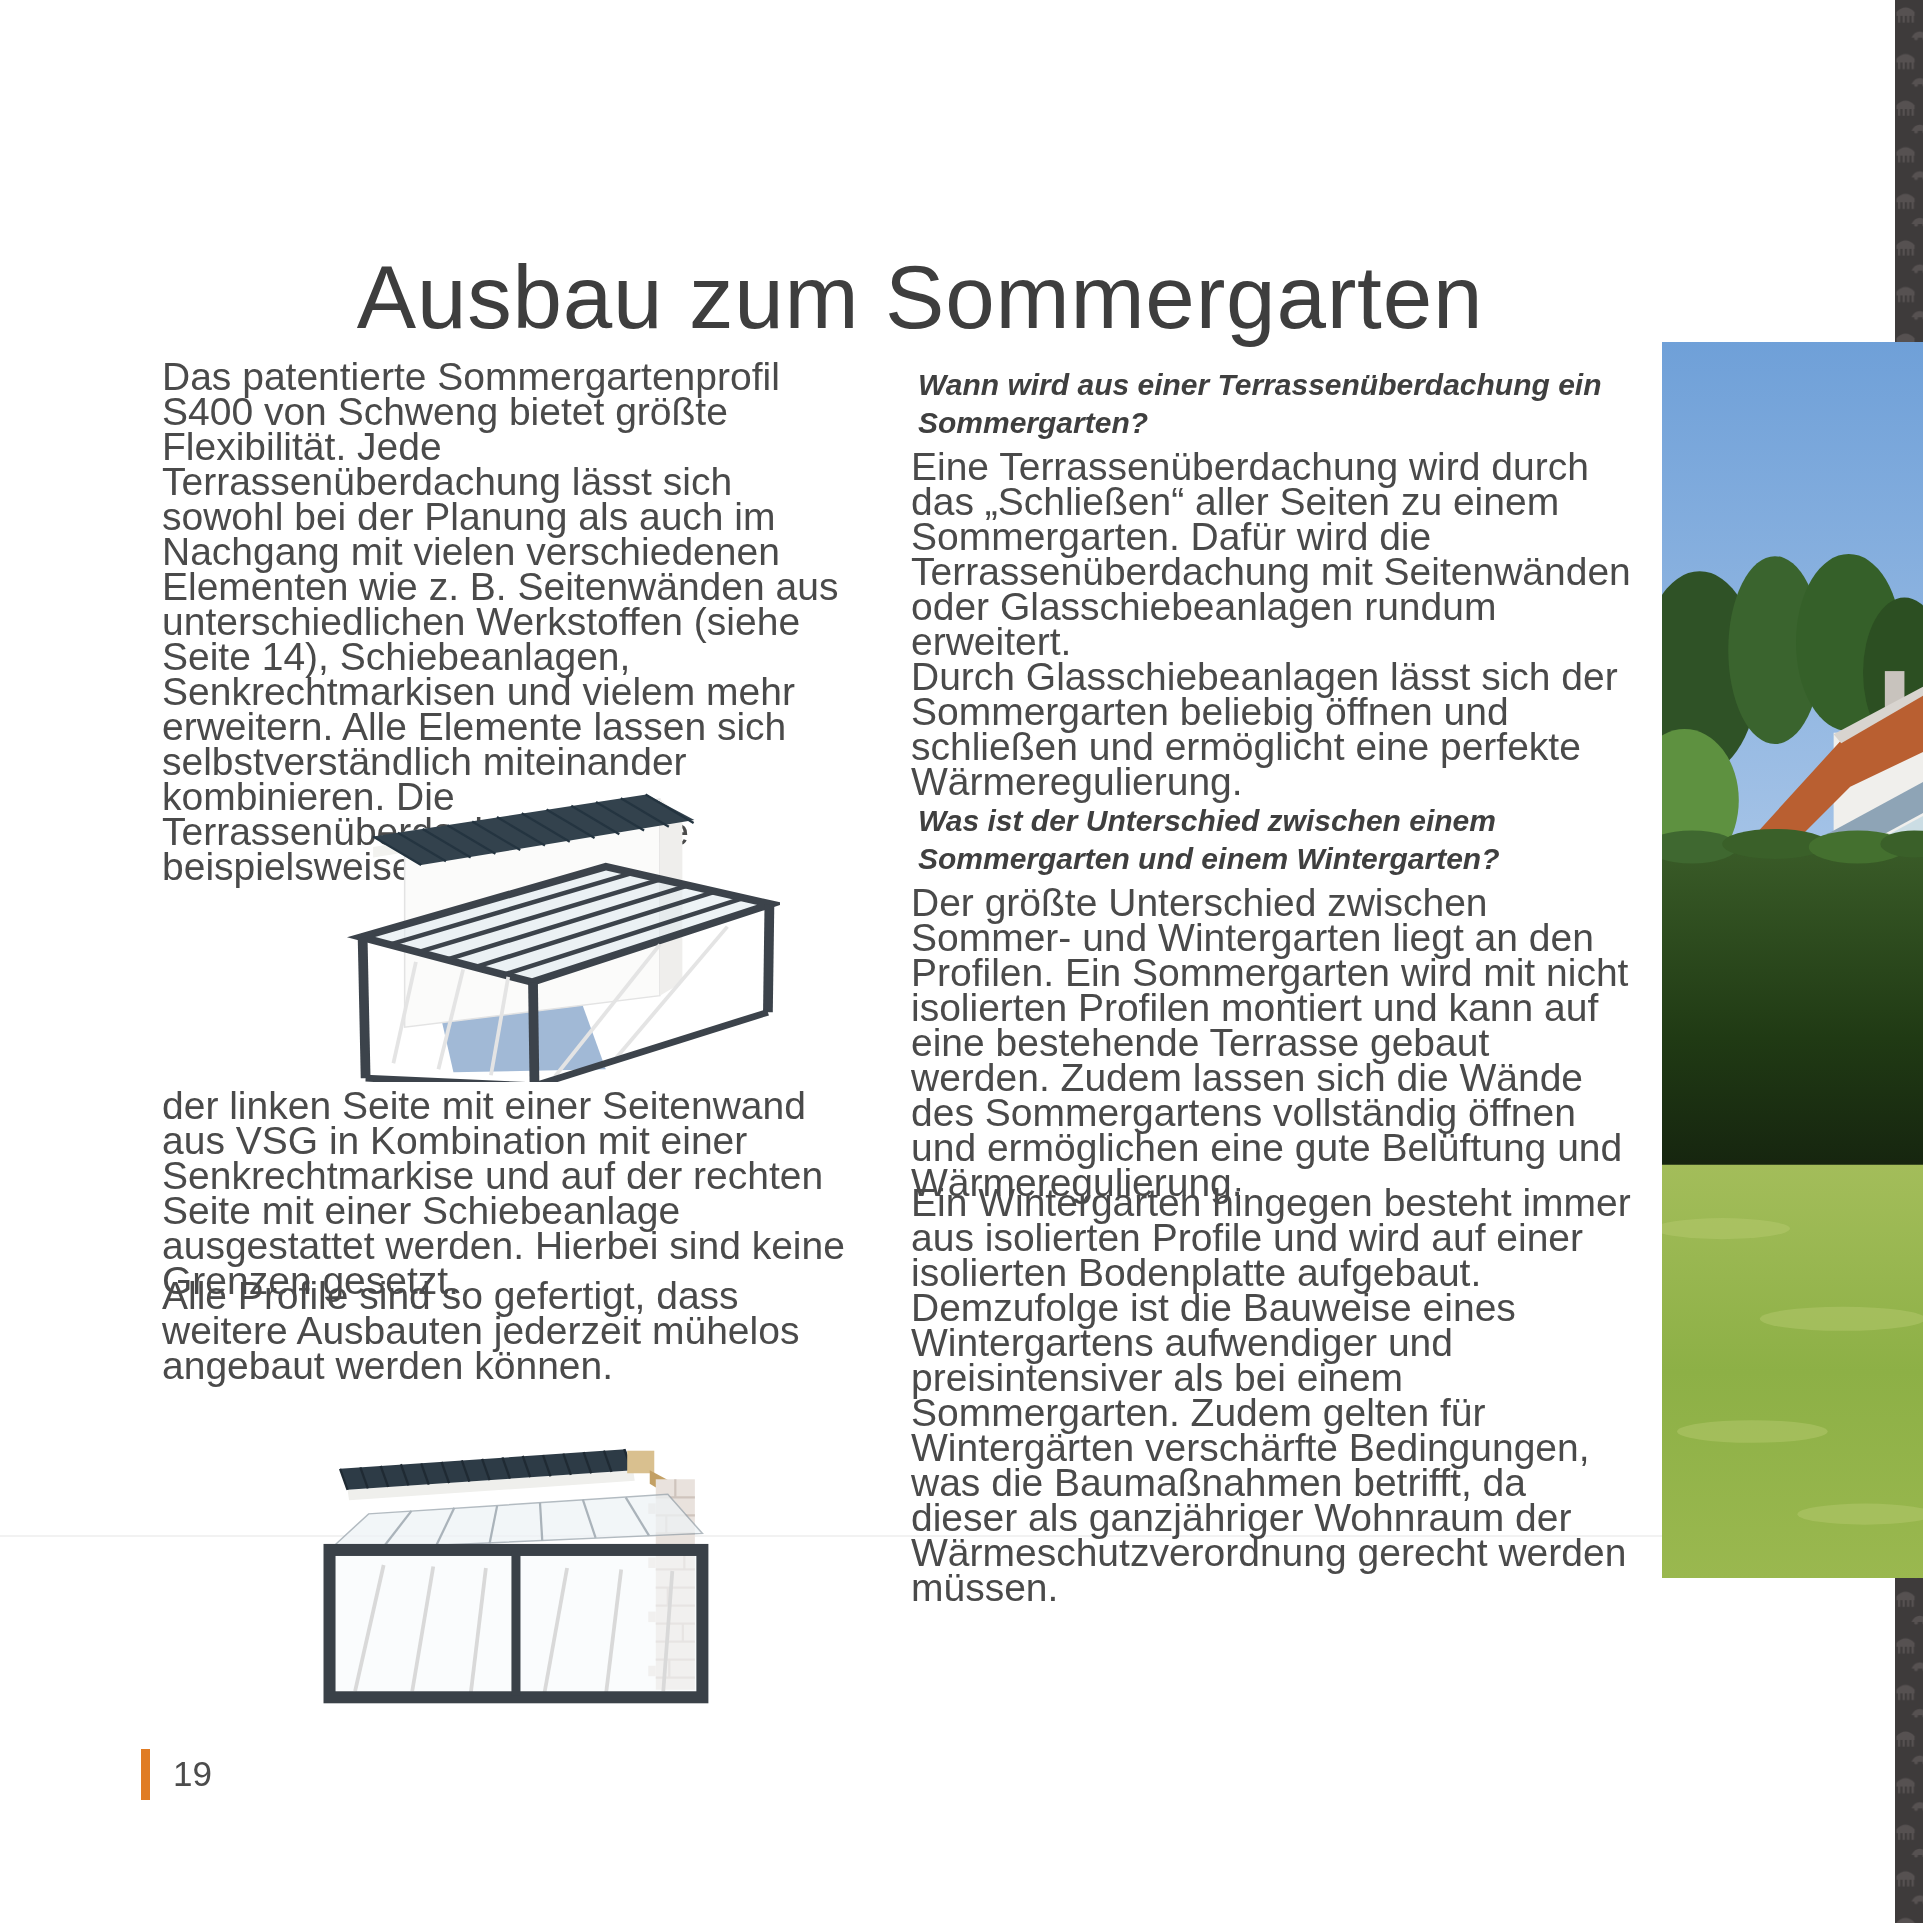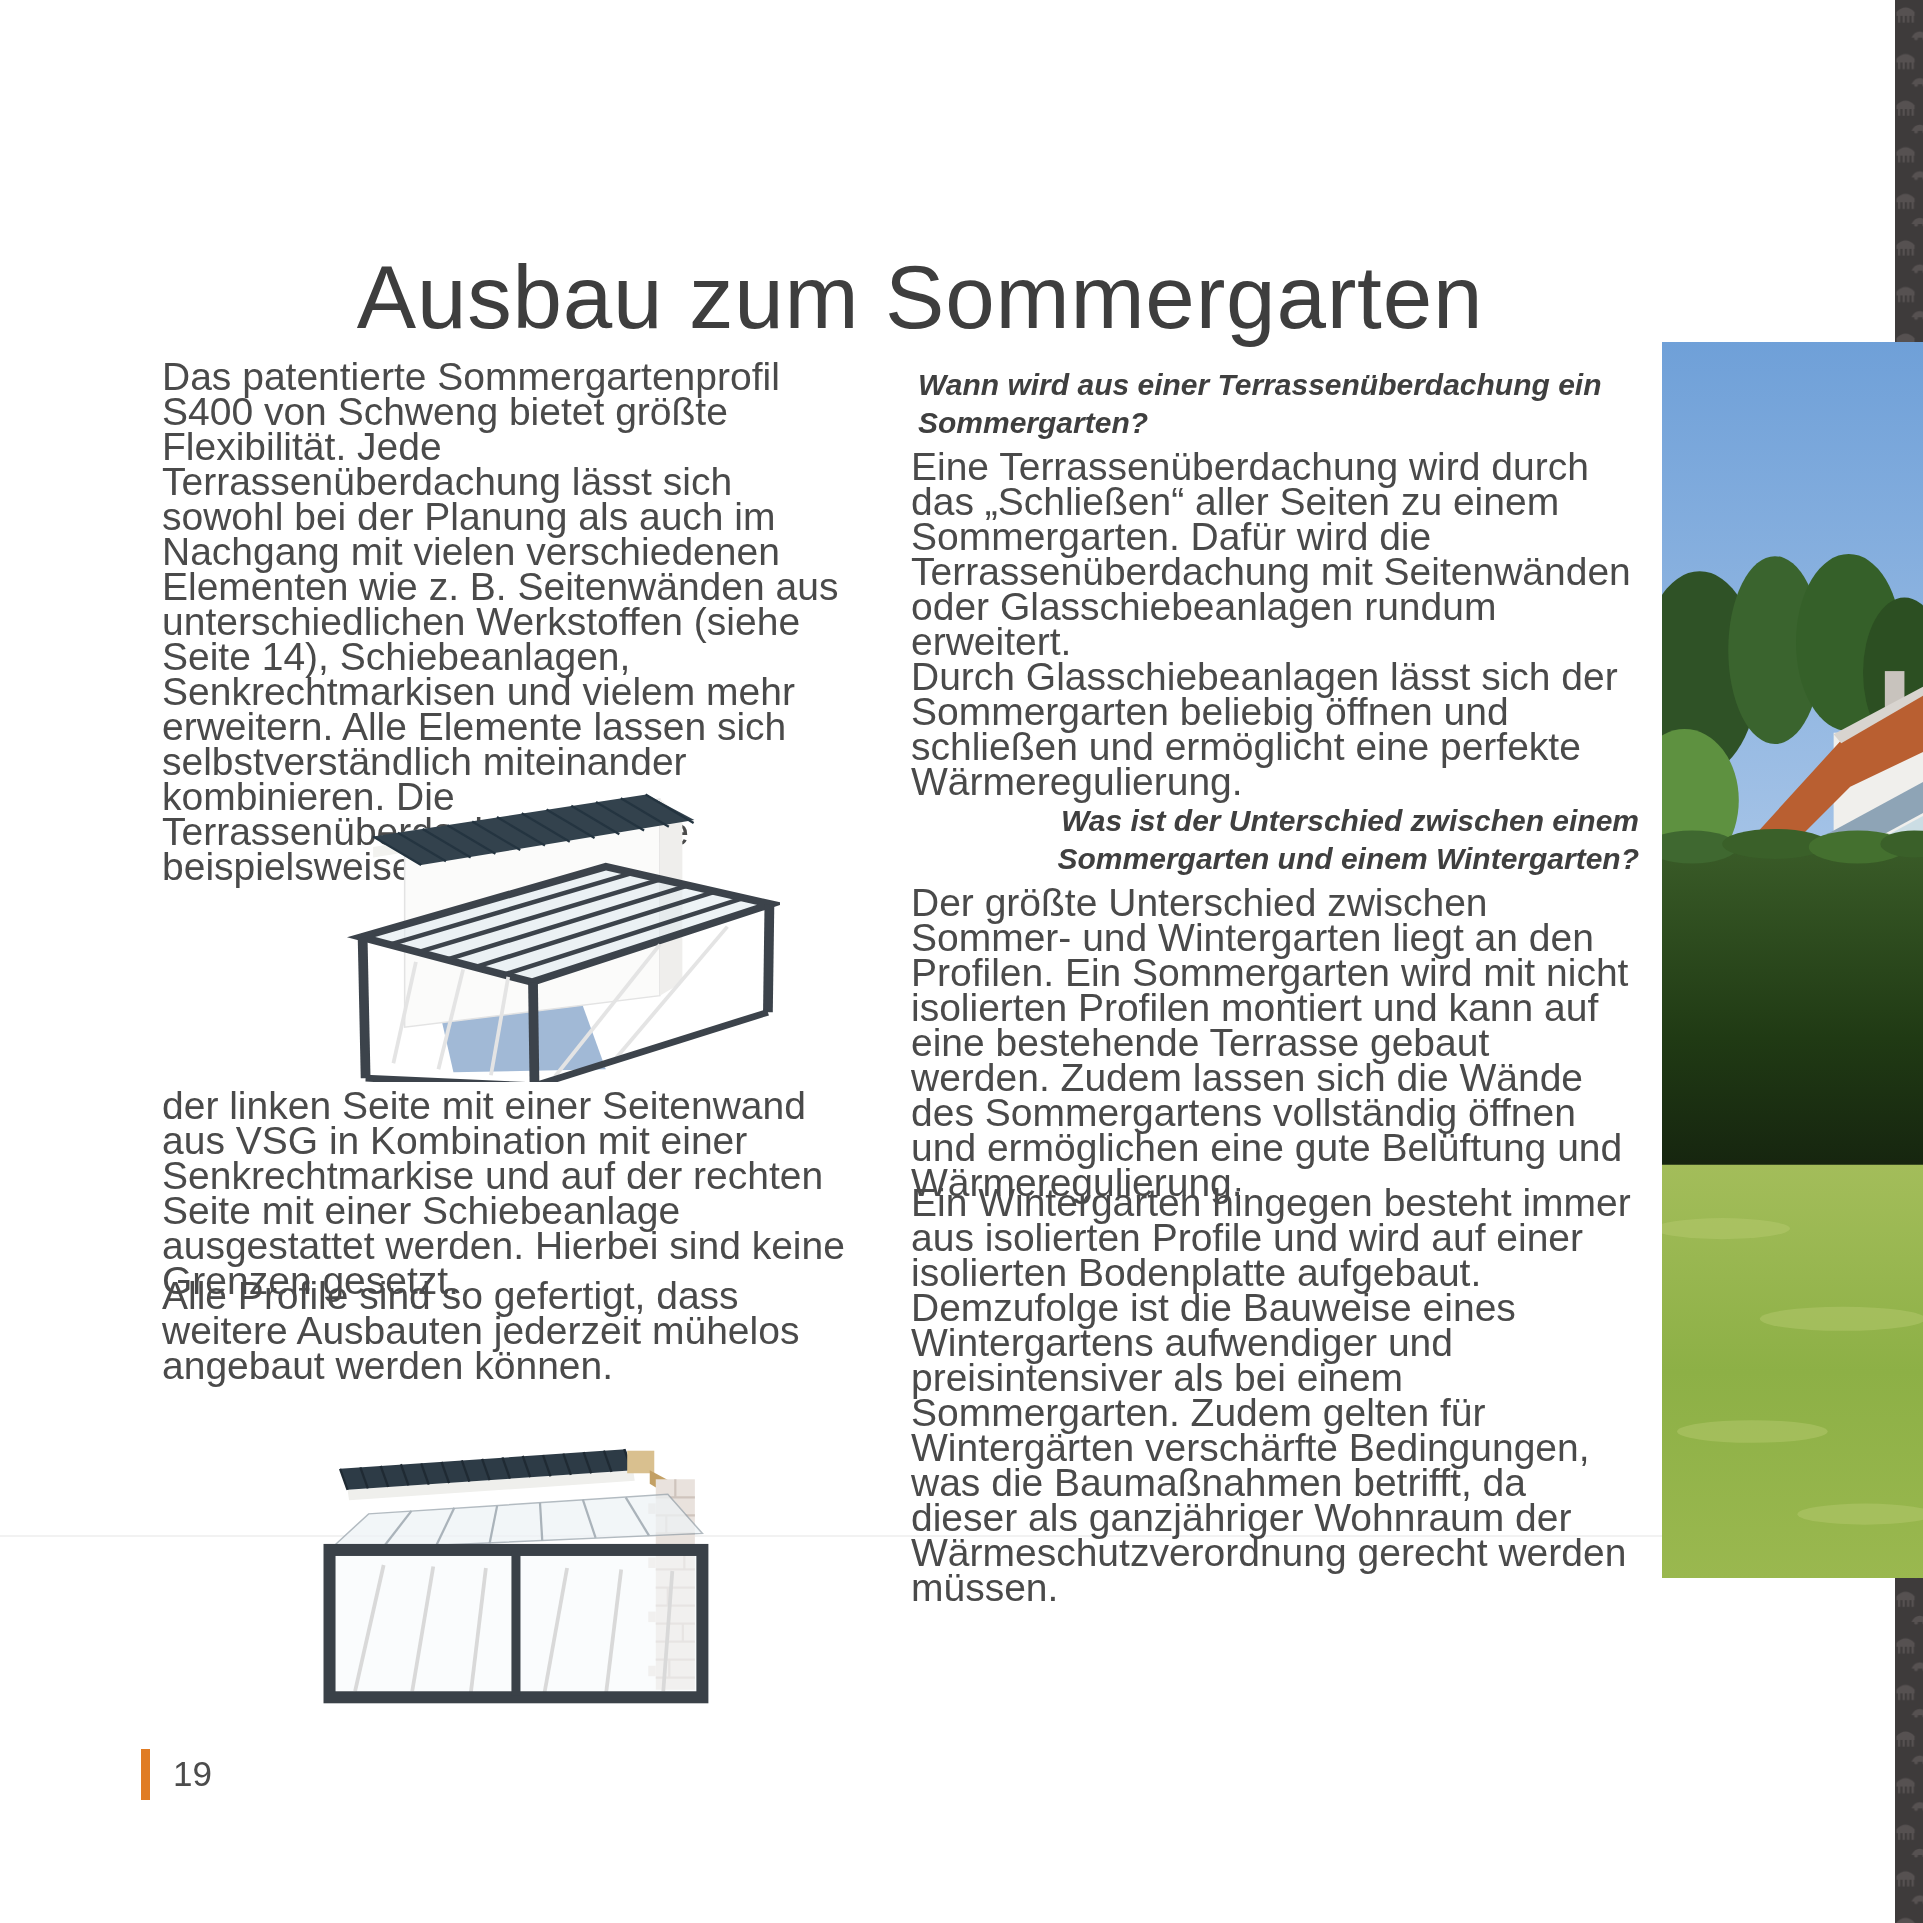--- a/index.html
+++ b/index.html
@@ -35,21 +35,21 @@
     line-height:38px;
     font-weight:bold;
     font-style:italic;
     color:#3f3f3f;
   }
   .pos-intro{left:162px;top:359px;width:688px;}
   .pos-cont{left:162px;top:1088px;width:688px;}
   .pos-prof{left:162px;top:1278px;width:688px;}
   .pos-q1h{left:911px;top:359px;width:721px;}
   .pos-q1b{left:911px;top:449px;width:721px;}
-  .pos-q2h{left:911px;top:795px;width:721px;text-align:right;}
+  .pos-q2h{left:911px;top:795px;width:721px;}
   .pos-q2b{left:911px;top:885px;width:721px;}
   .pos-q2b2{left:911px;top:1145px;width:721px;margin-top:40px;}
   .illu1{position:absolute;left:307px;top:748px;width:473px;height:334px;}
   .illu2{position:absolute;left:319px;top:1437px;width:436px;height:271px;}
   .photo{
     position:absolute;left:1662px;top:342px;width:262px;height:1236px;
     z-index:3;
   }
   .edge-strip{
     position:absolute;right:0;top:0;width:28.6px;height:1924px;z-index:1;

